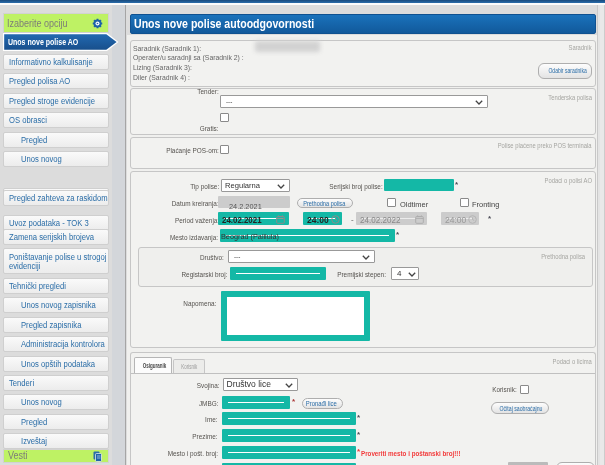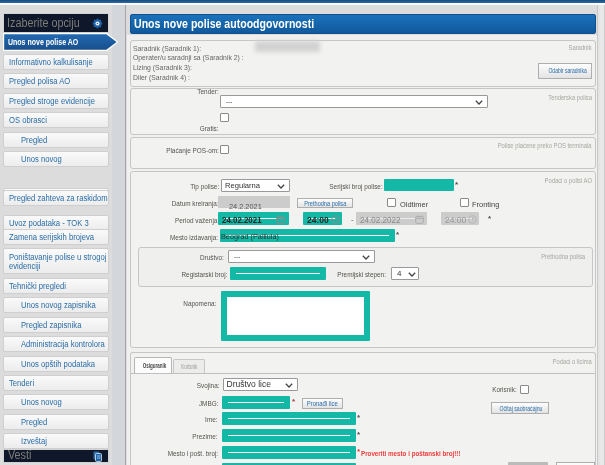--- a/index.html
+++ b/index.html
@@ -11,30 +11,30 @@
 .topwhite{left:0;top:3px;width:605px;height:2px;background:#fbfbfb}
 .split{left:112px;top:5px;width:14px;height:460px;background:#d3d6da;border-right:1px solid #a5a5a5}
 .content{left:127px;top:35px;width:470px;height:430px;background:#f0f0ee}
 .rightstrip{left:597px;top:5px;width:8px;height:460px;background:#e4e4e4;border-left:1px solid #c9c9c9;border-right:1px solid #cccccc;box-shadow:inset -4px 0 0 #e9e9e9}
 
 .mi{left:3px;width:106px;height:16px;background:linear-gradient(#fafafa,#ececec);border:1px solid #cfcfcf;border-radius:2px;color:#2a6da7;font-size:8.5px;line-height:14px;padding-left:5px;overflow:hidden;white-space:nowrap}
 .mi.sub{padding-left:17px}
 .mi .tl{transform:scaleX(0.9)}
 .shead .tl{transform:scaleX(0.9)}
 .corner .tr{transform:scaleX(0.73)}
-.shead{left:3px;width:106px;height:20px;background:#0f172a;border:1px solid #d2d2d2;color:#7d7d78;font-size:12px;line-height:19px;padding-left:4px}
+.shead{left:3px;width:106px;height:20px;background:#bef264;border:1px solid #d2d2d2;color:#7d7d78;font-size:10px;line-height:19px;padding-left:4px}
 
 .panel{left:130px;width:466px;background:#f2f2f0;border:1px solid #c6c6c6;border-radius:3px}
 .corner{position:absolute;right:5px;color:#a5a5a1;font-size:8px;text-align:right}
 .lab{position:absolute;text-align:right;font-size:8px;color:#55524e}
 .inp{position:absolute;background:#fff;border:6px solid #14b8a6;border-radius:1px}
 .ro{background:#ececec;border-color:#ccc;color:#888}
 .sel{position:absolute;background:#fff;border:1px solid #999;border-radius:1px;color:#333;font-size:8px}
 .cb{position:absolute;width:9px;height:9px;background:#fff;border:1px solid #8a8a8a;border-radius:1px}
-.btn{position:absolute;background:linear-gradient(#fdfdfd,#e3e3e3);border:1px solid #aeaeae;border-radius:0;color:#2a6da7;text-align:center;font-size:7.5px}
+.btn{position:absolute;background:linear-gradient(#fdfdfd,#e3e3e3);border:1px solid #aeaeae;border-radius:6px;color:#2a6da7;text-align:left;font-size:7.5px}
 .val{position:absolute;color:#333;font-size:8px}
 .star{position:absolute;color:#4a4a55;font-size:8px;font-weight:bold}
 </style></head><body>
 <div class="abs topbar"></div>
 <div class="abs topwhite"></div>
 <div class="abs content"></div>
 <div class="abs split"></div>
 <div class="abs rightstrip"></div>
 
 <div class="abs shead" style="top:13px;padding-left:2.5px"><span class="tl">Izaberite opciju</span>

